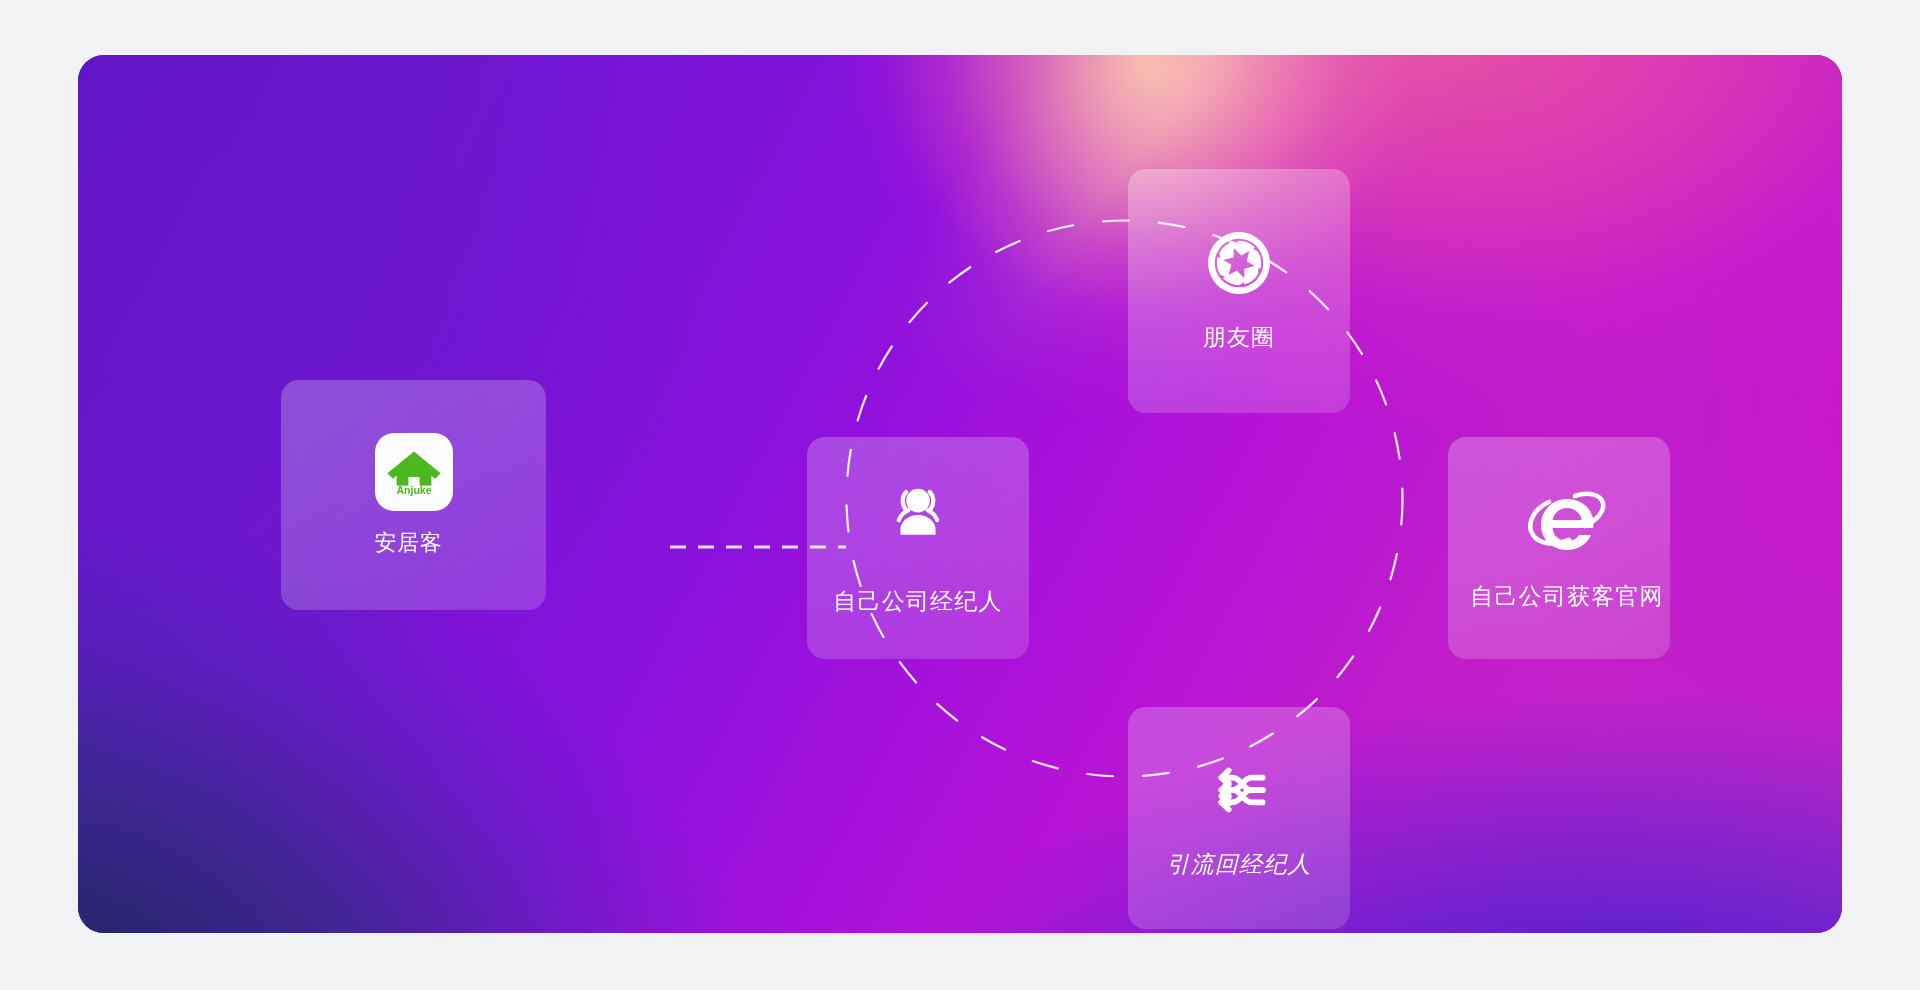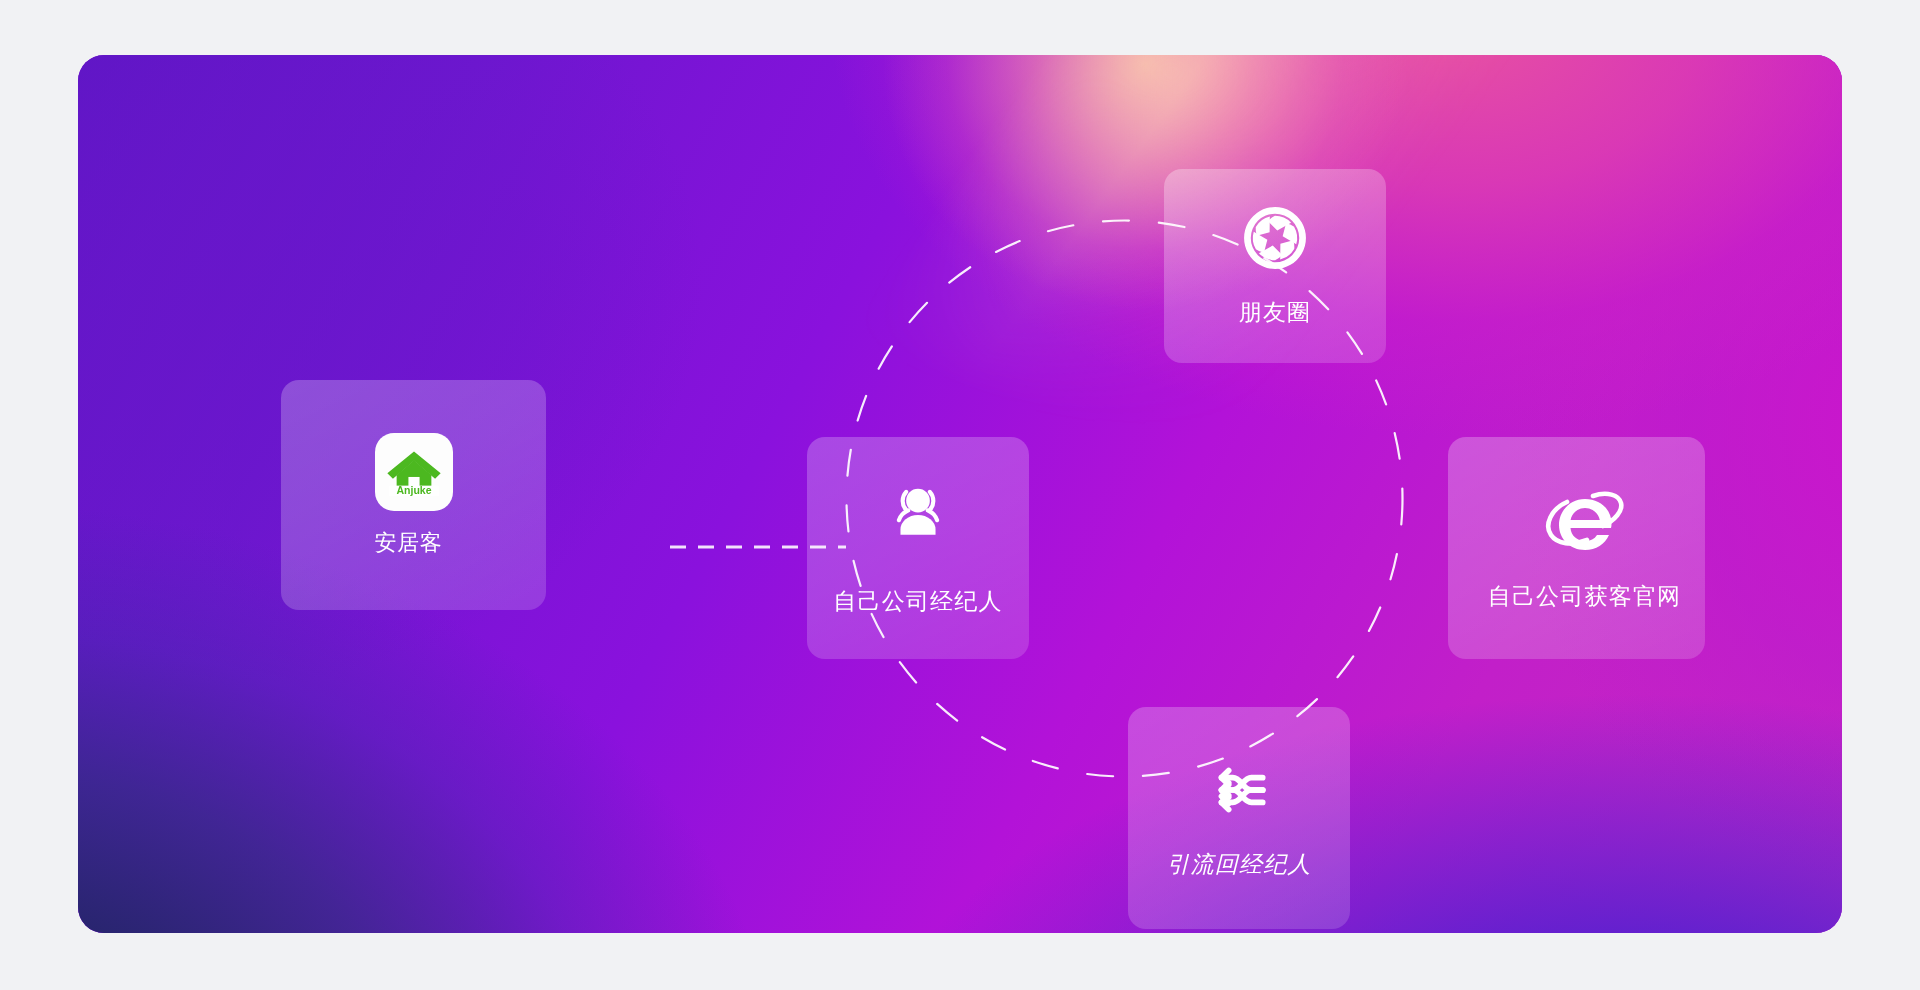--- a/index.html
+++ b/index.html
@@ -200,34 +200,33 @@
         rgba(255,255,255,0.205) 50%,
         rgba(255,255,255,0.150) 100%);
     gap: 40px;
   }
 
   
   #card-moments {
     left: 1050px;
     top: 114px;
     width: 222px;
-    height: 194px;
+    height: 244px;
     background: linear-gradient(158deg,
         rgba(255,255,255,0.30) 0%,
         rgba(255,255,255,0.22) 52%,
         rgba(255,255,255,0.16) 100%);
     gap: 26px;
-    margin-left: 36px;
   }
 
   
   #card-site {
     left: 1370px;
     top: 382px;
-    width: 257px;
+    width: 222px;
     height: 222px;
     background: linear-gradient(158deg,
         rgba(255,255,255,0.255) 0%,
         rgba(255,255,255,0.215) 50%,
         rgba(255,255,255,0.160) 100%);
     gap: 22px;
     padding-left: 16px;
   }
 
   

